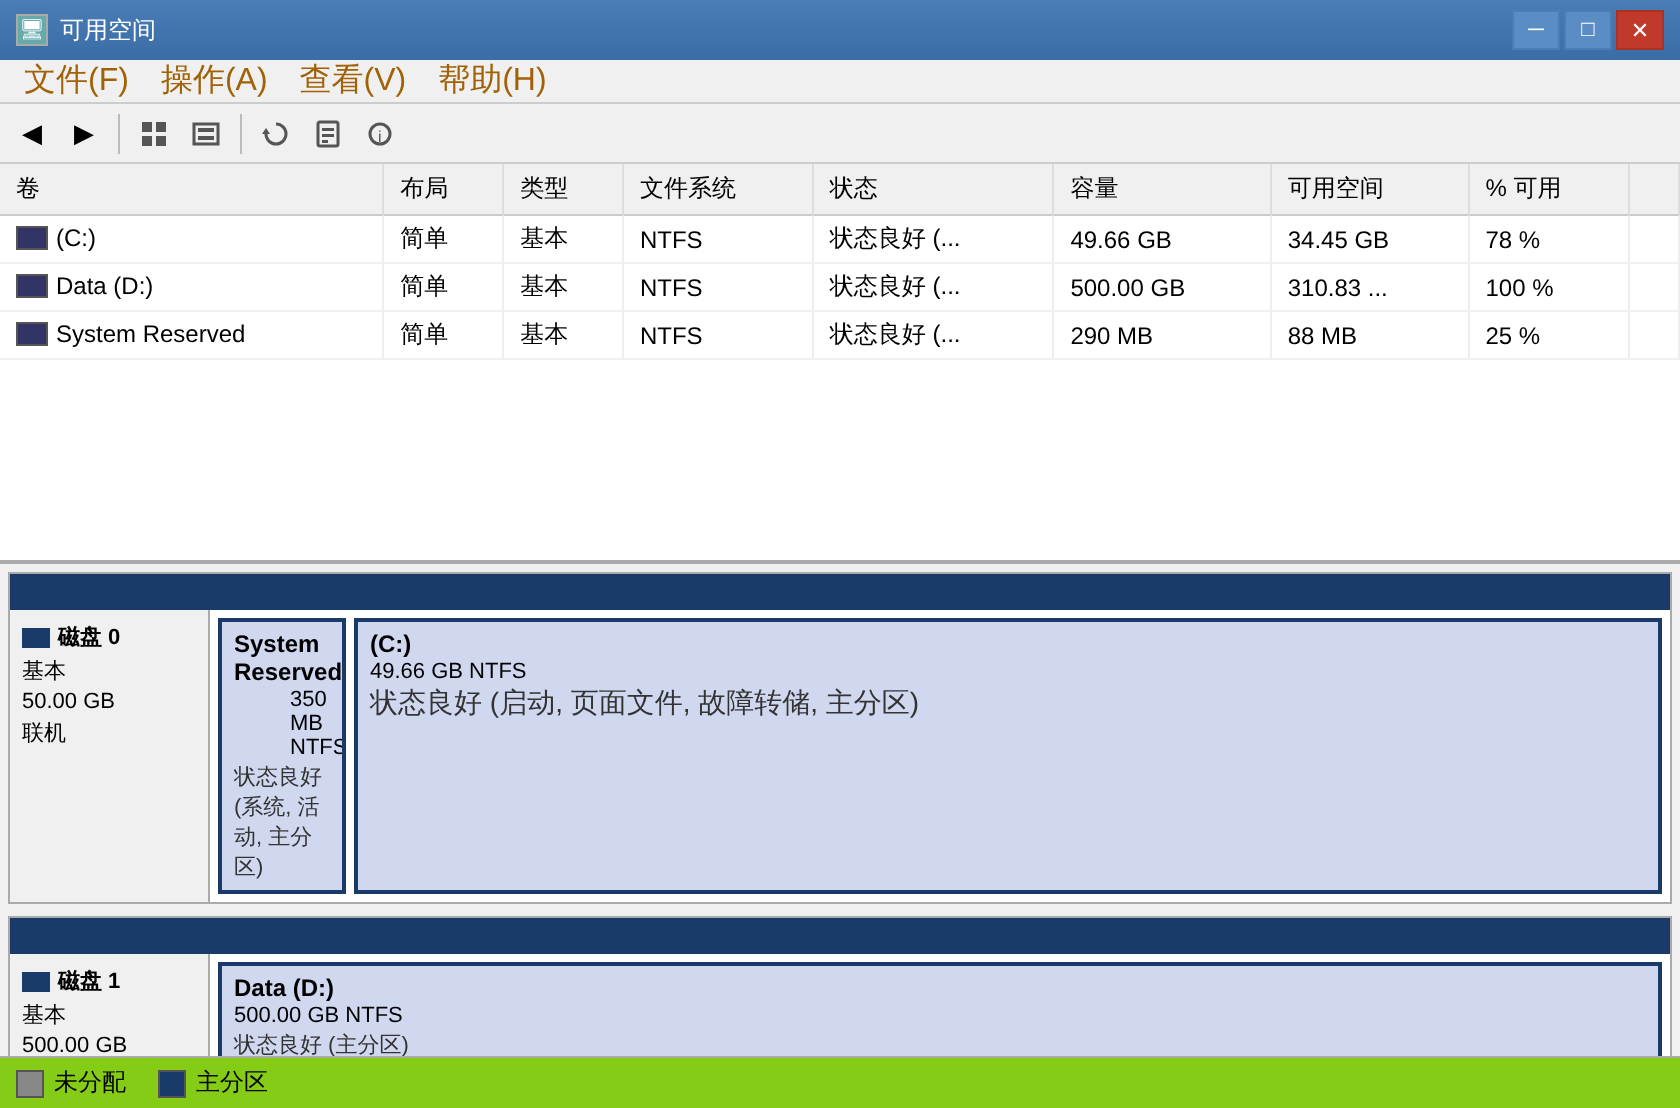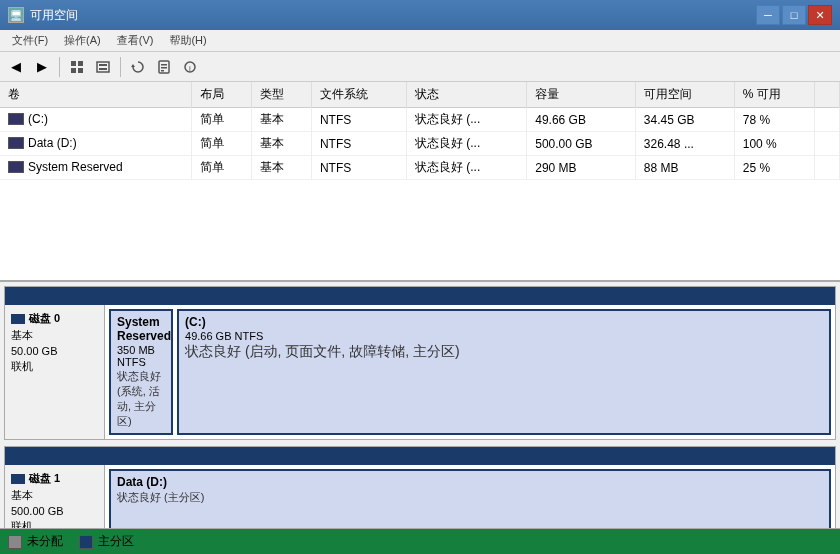--- a/index.html
+++ b/index.html
@@ -69,22 +69,22 @@
       background: #f0f0f0;
       height: 22px;
       display: flex;
       align-items: center;
       padding: 0 4px;
       border-bottom: 1px solid #ccc;
     }
     .menu-item {
       padding: 2px 8px;
       cursor: pointer;
-      font-size: 11px;
-      color: #404040;
+      font-size: 16px;
+      color: #a16207;
     }
 
     
     .toolbar {
       background: #f0f0f0;
       height: 30px;
       display: flex;
       align-items: center;
       padding: 0 4px;
       border-bottom: 1px solid #ccc;
@@ -172,21 +172,21 @@
     }
 
     
     .disk-graphics-area::-webkit-scrollbar { width: 16px; }
     .disk-graphics-area::-webkit-scrollbar-track { background: #f0f0f0; }
     .disk-graphics-area::-webkit-scrollbar-thumb { background: #bbb; border: 1px solid #aaa; }
 
     
     .legend-area {
       height: 26px;
-      background: #15803d;
+      background: #84cc16;
       border-top: 1px solid #aaa;
       display: flex;
       align-items: center;
       padding: 0 8px;
       gap: 16px;
       font-size: 12px;
     }
     .legend-item {
       display: flex;
       align-items: center;
@@ -303,21 +303,21 @@
         <span class="disk-icon">
           <span class="disk-icon-img"></span>
           Data (D:)
         </span>
       </td>
       <td>简单</td>
       <td>基本</td>
       <td>NTFS</td>
       <td>状态良好 (...</td>
       <td>500.00 GB</td>
-      <td>326.48 ...</td>
+      <td>310.83 ...</td>
       <td>100 %</td>
       <td></td>
     </tr>
           <tr>
       <td>
         <span class="disk-icon">
           <span class="disk-icon-img"></span>
           System Reserved
         </span>
       </td>
@@ -343,21 +343,21 @@
         <span style="width:14px;height:10px;background:#1a3a6a;display:inline-block;"></span>
         磁盘 0
       </div>
       <div>基本</div>
       <div>50.00 GB</div>
       <div>联机</div>
     </div>
           <div style="flex: 1 1 0%; display: flex; flex-direction: row; padding: 2px;">
             <div style="flex: 7 1 0%; border: 2px solid rgb(26, 58, 106); padding: 4px 6px; background: rgb(208, 216, 240); display: flex; flex-direction: column; gap: 1px; margin: 2px; overflow: hidden;">
         <div style="font-weight:bold; font-size:12px;">System Reserved</div>
-        <div style="font-size:11px;">350 MB NTFS</div>
+        <div style="font-size:11px;margin-left:28px;">350 MB NTFS</div>
         <div style="font-size:11px; color:#333;">状态良好 (系统, 活动, 主分区)</div>
       </div>
             <div style="flex: 93 1 0%; border: 2px solid rgb(26, 58, 106); padding: 4px 6px; background: rgb(208, 216, 240); display: flex; flex-direction: column; gap: 1px; margin: 2px; overflow: hidden;">
         <div style="font-weight:bold; font-size:12px;">(C:)</div>
         <div style="font-size:11px;">49.66 GB NTFS</div>
         <div style="font-size:14px; color:#333;">状态良好 (启动, 页面文件, 故障转储, 主分区)</div>
       </div>
           </div>
         </div>
       </div>
@@ -369,20 +369,21 @@
         <span style="width:14px;height:10px;background:#1a3a6a;display:inline-block;"></span>
         磁盘 1
       </div>
       <div>基本</div>
       <div>500.00 GB</div>
       <div>联机</div>
     </div>
           <div style="flex: 1 1 0%; display: flex; flex-direction: row; padding: 2px;">
             <div style="flex: 100 1 0%; border: 2px solid rgb(26, 58, 106); padding: 4px 6px; background: rgb(208, 216, 240); display: flex; flex-direction: column; gap: 1px; margin: 2px; overflow: hidden;">
         <div style="font-weight:bold; font-size:12px;">Data  (D:)</div>
+        <div style="font-size:11px;">500.00 GB NTFS</div>
         <div style="font-size:11px; color:#333;">状态良好 (主分区)</div>
       </div>
           </div>
         </div>
       </div>
     </div>
 
   <div class="legend-area">
     <div class="legend-item">
       <div class="legend-box unallocated"></div>

